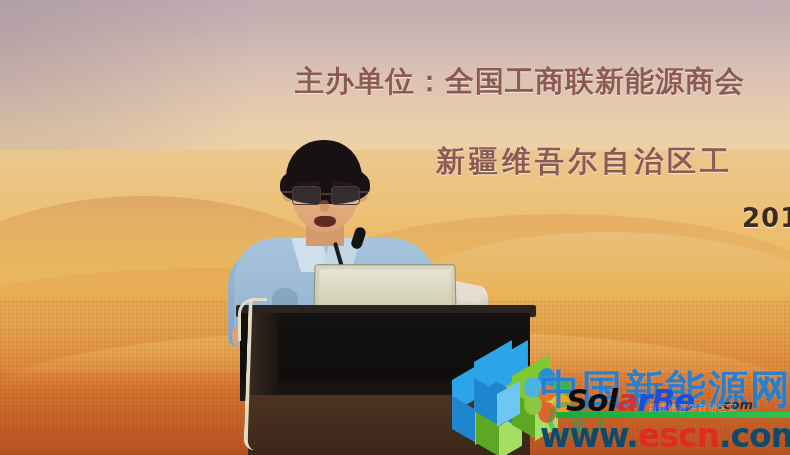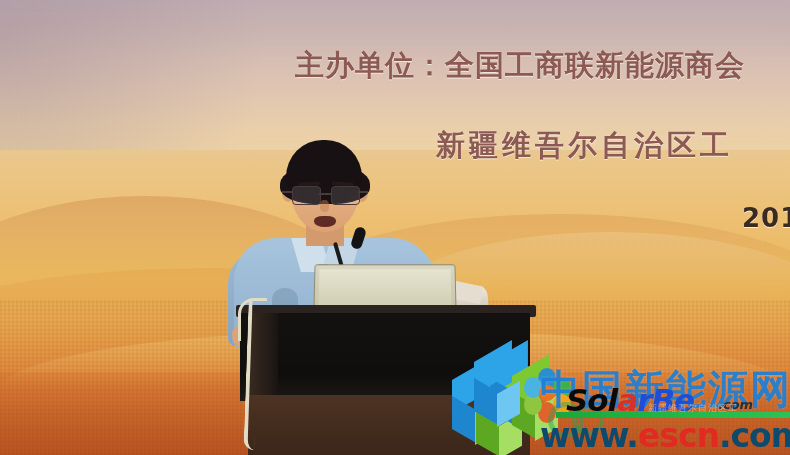--- a/index.html
+++ b/index.html
@@ -57,20 +57,21 @@
   }
 
   
   .banner{position:absolute;left:0;top:0;width:790px;height:250px;}
   .bline{
     position:absolute;white-space:nowrap;
     font-family:"DejaVu Sans","Liberation Sans",sans-serif;
     font-size:29px;font-weight:700;color:#8c5a52;
     letter-spacing:1px;
     text-shadow:0 1px 0 rgba(255,255,255,.55), 0 0 2px rgba(255,255,255,.35);
+    margin-top:16px;
   }
   .bline-1{left:295px;top:46px;}
   .bline-2{left:295px;top:86px;letter-spacing:4px;}
   .bline-3{left:436px;top:126px;letter-spacing:4px;}
   .byear{
     position:absolute;left:742px;top:203px;
     font-size:26px;font-weight:700;color:#3a2a20;letter-spacing:1px;
     text-shadow:0 1px 0 rgba(255,255,255,.75);
   }
 

